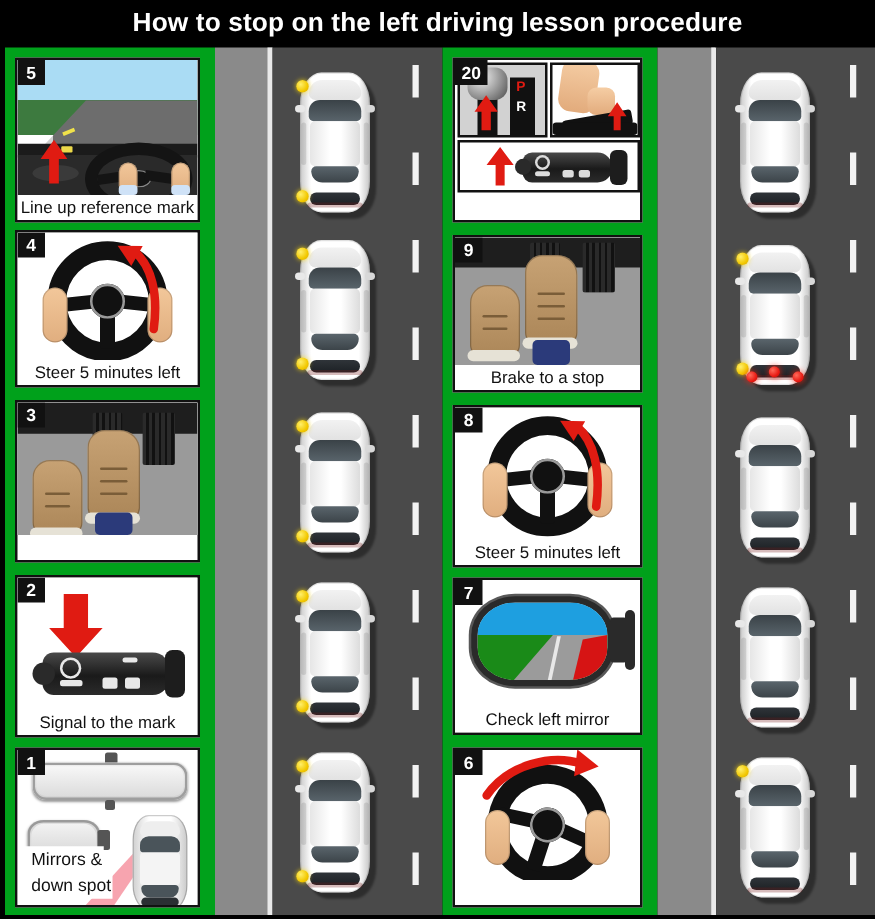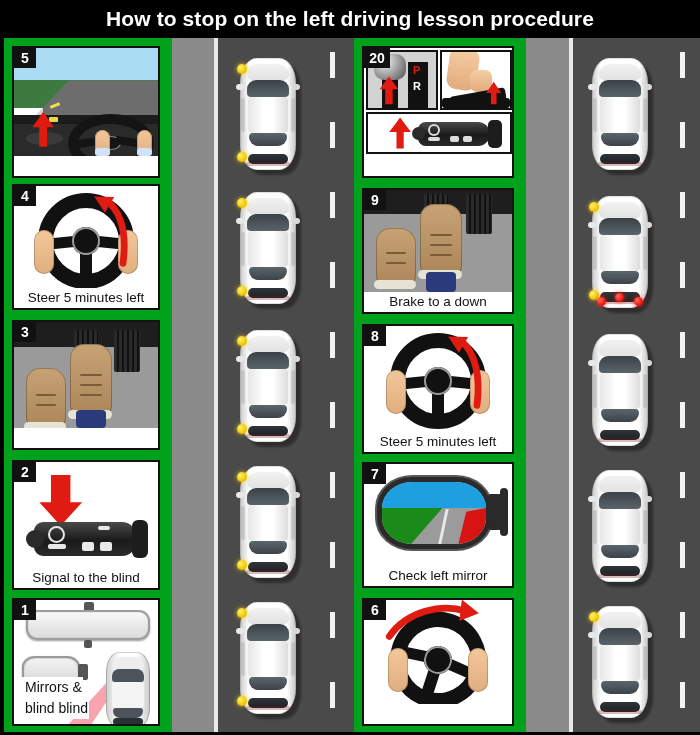--- a/index.html
+++ b/index.html
@@ -387,20 +387,21 @@
         <div style="position:absolute;right:10px;top:24px;width:28px;height:8px;background:#141414;transform:rotate(8deg);"></div>
       </div>
       <div class="hand" style="left:56%;bottom:0;width:15px;height:26px;"></div>
       <div class="sleeve" style="left:56%;bottom:0;width:15px;height:8px;"></div>
       <div class="hand" style="right:6px;bottom:0;width:15px;height:26px;"></div>
       <div class="sleeve" style="right:6px;bottom:0;width:15px;height:8px;"></div>
       <svg class="arrowsvg" viewBox="0 0 148 108">
         <path d="M26 100 L26 80 L19 80 L30 64 L41 80 L34 80 L34 100 Z" fill="#e01b12"></path>
       </svg>
     </div>
+    <div class="pcap">Line up reference mark</div>
   </div>
 
   <div class="panel" style="left:12px;top:184px;width:148px;height:126px;">
     <div class="badge">4</div>
     <div class="pimg" style="height:102px;">
       <div class="wheel" style="margin-top:-44px;">
         <div class="rim"></div>
         <div class="sp l"></div>
         <div class="sp r"></div>
         <div class="sp b"></div>
@@ -446,21 +447,21 @@
       </svg>
       <div class="stalk" style="left:20px;top:60px;width:102px;height:34px;"></div>
       <div class="stalkknob" style="left:12px;top:68px;width:18px;height:18px;"></div>
       <div class="stalkend" style="left:118px;top:58px;width:16px;height:38px;border-radius:6px;"></div>
       <div style="position:absolute;left:36px;top:66px;width:13px;height:13px;border-radius:50%;box-shadow:0 0 0 2px #e8e8e8;"></div>
       <div style="position:absolute;left:34px;top:82px;width:18px;height:5px;background:#e8e8e8;border-radius:2px;"></div>
       <div style="position:absolute;left:68px;top:80px;width:12px;height:9px;background:#e8e8e8;border-radius:2px;"></div>
       <div style="position:absolute;left:86px;top:80px;width:12px;height:9px;background:#e8e8e8;border-radius:2px;"></div>
       <div style="position:absolute;left:84px;top:64px;width:12px;height:4px;background:#e8e8e8;border-radius:2px;"></div>
     </div>
-    <div class="pcap">Signal to the blind</div>
+    <div class="pcap">Signal to the mark</div>
   </div>
 
   <div class="panel" style="left:12px;top:598px;width:148px;height:128px;">
     <div class="badge">1</div>
     <div class="pimg" style="height:128px;">
       <div class="rvmstem" style="left:70px;top:2px;width:10px;height:10px;"></div>
       <div class="rvm" style="left:12px;top:10px;width:124px;height:30px;">
         <i></i>
       </div>
       <div class="rvmstem" style="left:70px;top:40px;width:8px;height:8px;"></div>
@@ -476,21 +477,21 @@
       <div style="position:absolute;right:8px;top:52px;width:44px;height:76px;">
         <div style="position:absolute;inset:0;border-radius:13px/20px;background:linear-gradient(90deg,#cfcfcf,#fff 30%,#fff 70%,#c9c9c9);box-shadow:inset 0 0 0 1px rgba(0,0,0,.2);"></div>
         <div style="position:absolute;left:6px;top:5px;width:32px;height:12px;border-radius:9px 9px 4px 4px;background:#eee;"></div>
         <div style="position:absolute;left:6px;top:17px;width:32px;height:13px;border-radius:7px 7px 3px 3px;background:#4a545a;"></div>
         <div style="position:absolute;left:6px;top:30px;width:32px;height:26px;border-radius:3px;background:#f4f4f4;"></div>
         <div style="position:absolute;left:7px;top:56px;width:30px;height:10px;border-radius:3px 3px 7px 7px;background:#4a545a;"></div>
         <div style="position:absolute;left:7px;bottom:3px;width:30px;height:7px;border-radius:4px;background:#2a2f33;"></div>
       </div>
     </div>
     <div class="pcap two" style="position:absolute;left:4px;bottom:26px;">Mirrors &amp;</div>
-    <div class="pcap two" style="position:absolute;left:4px;bottom:5px;">blind blind</div>
+    <div class="pcap two" style="position:absolute;left:4px;bottom:5px;">down spot</div>
   </div>
 
   <div class="panel" style="left:362px;top:46px;width:152px;height:132px;">
     <div class="badge w">20</div>
     <div class="pimg" style="height:108px;">
 
       <div class="sub" style="left:2px;top:2px;width:72px;height:60px;">
         <div class="gearplate" style="left:0;top:0;width:100%;height:100%;background:#d2d2d2;"></div>
         <div class="gearcol" style="left:14px;top:16px;width:16px;height:42px;"></div>
         <div class="gearknob" style="left:6px;top:2px;width:32px;height:26px;border-radius:10px;"></div>
@@ -540,21 +541,21 @@
         <div class="lace" style="top:40px"></div>
         <div class="lace" style="top:50px"></div>
       </div>
       <div class="shoe" style="left:12px;top:38px;width:40px;height:58px;">
         <div class="sole"></div>
         <div class="lace" style="top:24px"></div>
         <div class="lace" style="top:34px"></div>
       </div>
       <div class="ankle" style="left:62px;top:82px;width:30px;height:20px;"></div>
     </div>
-    <div class="pcap">Brake to a down</div>
+    <div class="pcap">Brake to a stop</div>
   </div>
 
   <div class="panel" style="left:362px;top:324px;width:152px;height:130px;">
     <div class="badge">8</div>
     <div class="pimg" style="height:106px;">
       <div class="wheel" style="margin-top:-46px;">
         <div class="rim"></div>
         <div class="sp l"></div>
         <div class="sp r"></div>
         <div class="sp b"></div>

